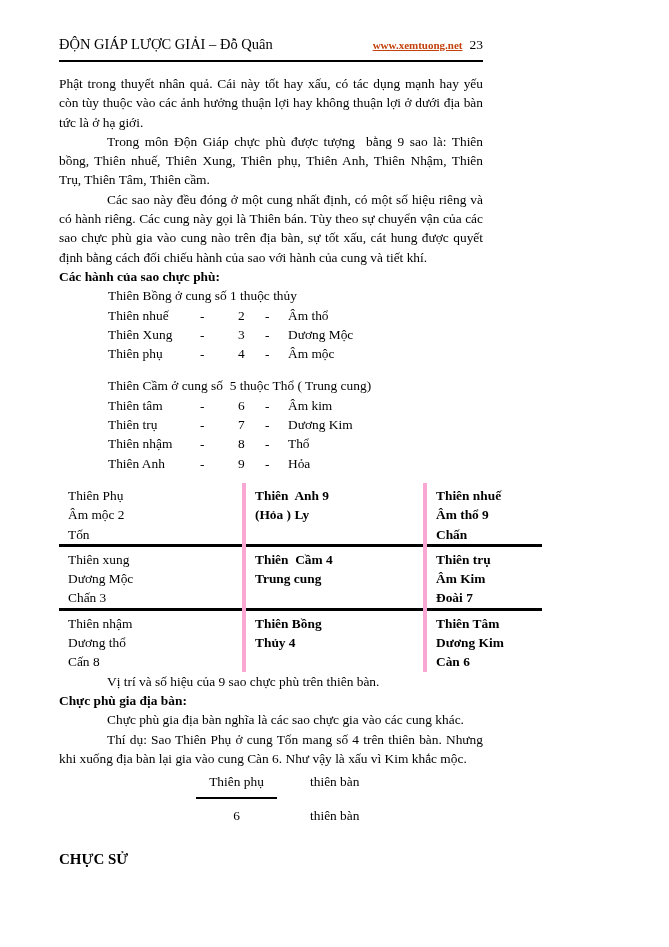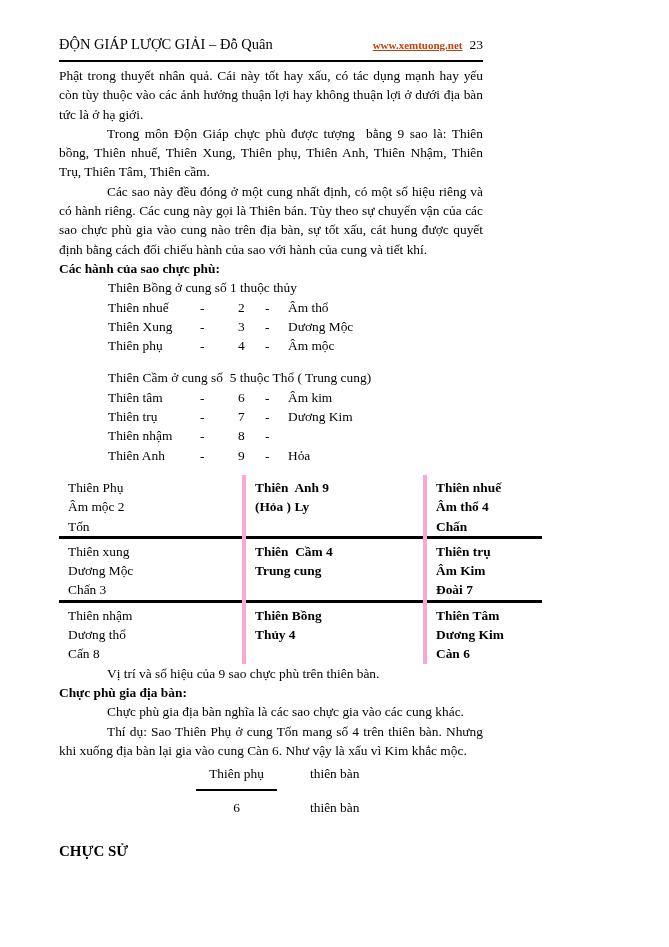--- a/index.html
+++ b/index.html
@@ -32,21 +32,21 @@
   }
   .hdr-pagenum { font-size: 13.5px; }
   .hdr-rule {
     margin-top: 7px;
     border: 0;
     border-top: 2px solid #000;
     height: 0;
   }
 
   
-  .body-text { margin-top: 4px; font-size: 13.4px; line-height: 19.3px; }
+  .body-text { margin-top: 12px; font-size: 13.4px; line-height: 19.3px; }
   p.para {
     margin: 0;
     text-align: justify;
     white-space: pre-wrap;
   }
   p.indent { text-indent: 48px; }
   .bold-heading {
     margin: 0;
     font-size: 13.4px;
     font-weight: bold;
@@ -170,20 +170,21 @@
           <span>-</span>
           <span>7</span>
           <span>-</span>
           <span>Dương Kim</span>
         </div>
         <div class="list-row">
           <span>Thiên nhậm</span>
           <span>-</span>
           <span>8</span>
           <span>-</span>
+          <span>Thổ</span>
         </div>
         <div class="list-row">
           <span>Thiên Anh</span>
           <span>-</span>
           <span>9</span>
           <span>-</span>
           <span>Hỏa</span>
         </div>
       </div>
 
@@ -199,21 +200,21 @@
             <div class="cell-line">Thiên Phụ</div>
             <div class="cell-line">Âm mộc 2</div>
             <div class="cell-line">Tốn</div>
           </td>
           <td>
             <div class="cell-line">Thiên  Anh 9</div>
             <div class="cell-line">(Hỏa ) Ly</div>
           </td>
           <td>
             <div class="cell-line">Thiên nhuế</div>
-            <div class="cell-line">Âm thổ 4</div>
+            <div class="cell-line">Âm thổ 9</div>
             <div class="cell-line">Chấn</div>
           </td>
         </tr>
         <tr class="r2 hline">
           <td>
             <div class="cell-line">Thiên xung</div>
             <div class="cell-line">Dương Mộc</div>
             <div class="cell-line">Chấn 3</div>
           </td>
           <td>

